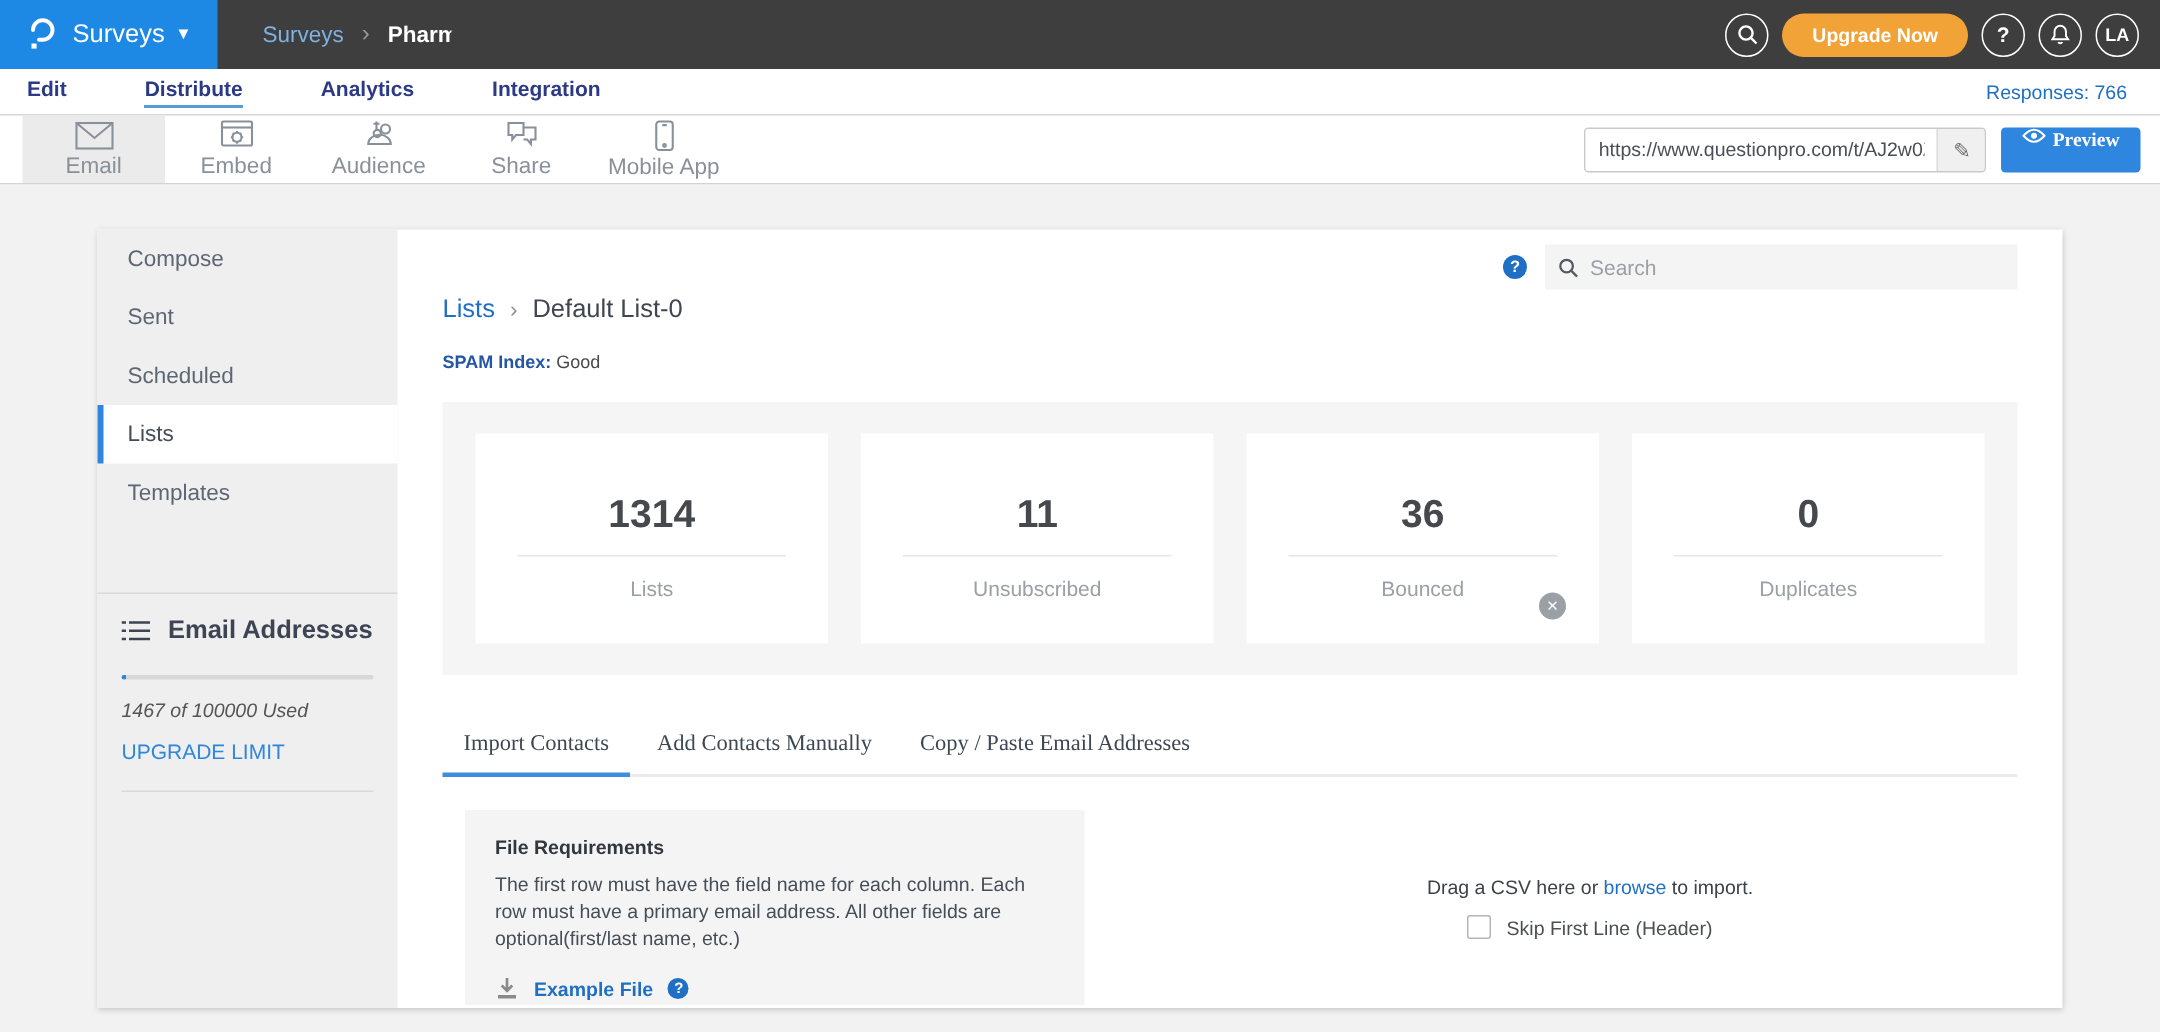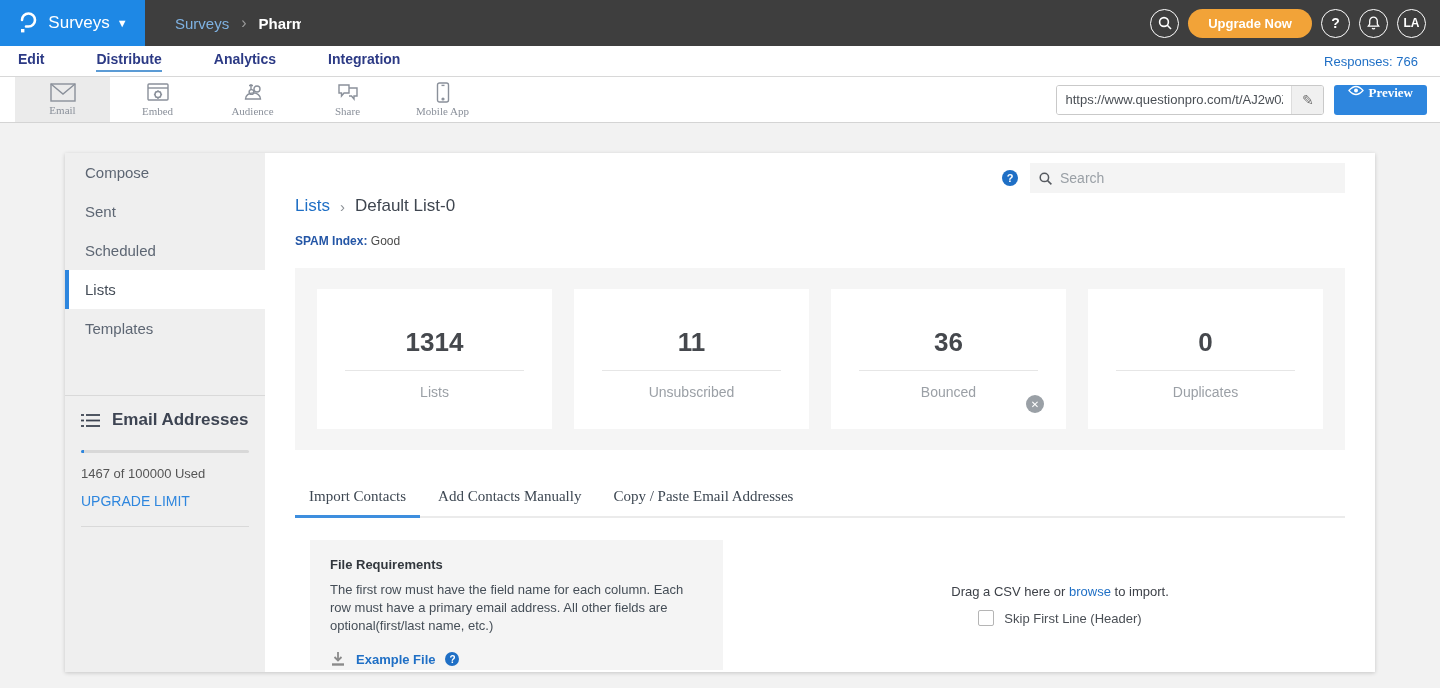--- a/index.html
+++ b/index.html
@@ -23,42 +23,42 @@
   .subnav { position:absolute; top:46px; left:0; width:1440px; height:30px; background:#fff; display:flex; align-items:center; padding:0 18px; }
   .subnav .nav-item { font-size:14px; font-weight:bold; color:#2c3a85; margin-right:52px; cursor:pointer; padding-bottom:3px; border-bottom:2px solid transparent; }
   .subnav .nav-item.active { border-bottom-color:#5b9bd5; }
   .subnav .responses { margin-left:auto; font-size:13px; color:#1f6fc5; margin-right:4px; }
 
   
   .toolbar { position:absolute; top:76px; left:0; width:1440px; height:47px; background:#fff; border-top:1px solid #d8d8d8; border-bottom:1px solid #d4d4d4; display:flex; align-items:stretch; }
   .dist-tab { width:95px; display:flex; flex-direction:column; align-items:center; justify-content:center; gap:2px; cursor:pointer; }
   .dist-tab:first-child { margin-left:15px; }
   .dist-tab.active { background:#ebebeb; }
-  .dist-tab .lbl { font-size:11px; color:#8a909a;font-family:Liberation Serif, serif; }
+  .dist-tab .lbl { font-size:15px; color:#8a909a; }
   .dist-tab svg { stroke:#8a909a; fill:none; stroke-width:1.4; }
   .toolbar-right { margin-left:auto; display:flex; align-items:center; gap:10px; margin-right:13px; }
   .url-box { width:268px; height:30px; border:1px solid #c9c9c9; border-radius:3px; background:#fff; display:flex; align-items:center; overflow:hidden; }
   .url-box input { border:none; outline:none; flex:1; height:100%; padding:0 8px; font-size:13px; color:#4a4f55; font-family:inherit; min-width:0; }
   .url-pencil { width:32px; height:100%; background:#f0f0f0; border-left:1px solid #ddd; display:flex; align-items:center; justify-content:center; color:#6d6d6d; font-size:14px; cursor:pointer; }
   .preview-btn { height:30px; padding:0 14px; background:#2e86de; border:none; border-radius:3px; color:#fff; font-size:13px; font-weight:bold; display:flex; align-items:flex-start; gap:4px; cursor:pointer; font-family:Liberation Serif, serif; }
 
   
   .page { position:absolute; top:123px; left:0; width:1440px; height:565px; background:#f2f2f2; }
   .card { position:absolute; top:30px; left:65px; width:1310px; height:519px; background:#fff; box-shadow:0 1px 4px rgba(0,0,0,0.18); display:flex; }
 
   
   .side { width:200px; background:#efefef; flex:0 0 auto; }
   .side-item { height:39px; display:flex; align-items:center; padding-left:16px; font-size:15px; color:#5d6673; cursor:pointer; border-left:4px solid transparent; }
   .side-item.active { background:#fff; border-left-color:#2e86de; color:#444c57; }
   .side-divider { border-top:1px solid #d9d9d9; margin-top:47px; }
   .email-block { padding:14px 16px 0 16px; }
   .email-head { display:flex; align-items:center; gap:12px; font-size:17px; font-weight:bold; color:#3d4452; }
   .progress { margin-top:20px; height:3px; background:#d8d8d8; border-radius:2px; overflow:hidden; }
   .progress > div { height:100%; background:#2e86de; width:2%; }
-  .usage { margin-top:13px; font-size:13px; color:#555; }
+  .usage { margin-top:13px; font-size:13px; color:#555;font-style:italic; }
   .upgrade-link { margin-top:12px; font-size:14px; color:#2e86de; cursor:pointer; display:inline-block; }
   .side-divider2 { border-top:1px solid #d9d9d9; margin-top:16px; }
 
   
   .main { flex:1 1 auto; position:relative; padding:0 30px; }
   .search-row { position:absolute; top:10px; right:30px; display:flex; align-items:center; gap:12px; }
   .help-dot { width:16px; height:16px; border-radius:50%; background:#1f6fc5; color:#fff; font-size:11px; font-weight:bold; display:flex; align-items:center; justify-content:center; cursor:pointer; }
   .searchbox { width:315px; height:30px; background:#f4f4f4; display:flex; align-items:center; padding:0 9px; gap:8px; }
   .searchbox input { border:none; outline:none; background:transparent; font-size:14px; color:#444; flex:1; font-family:inherit; }
   .searchbox input::placeholder { color:#9aa0a6; }

